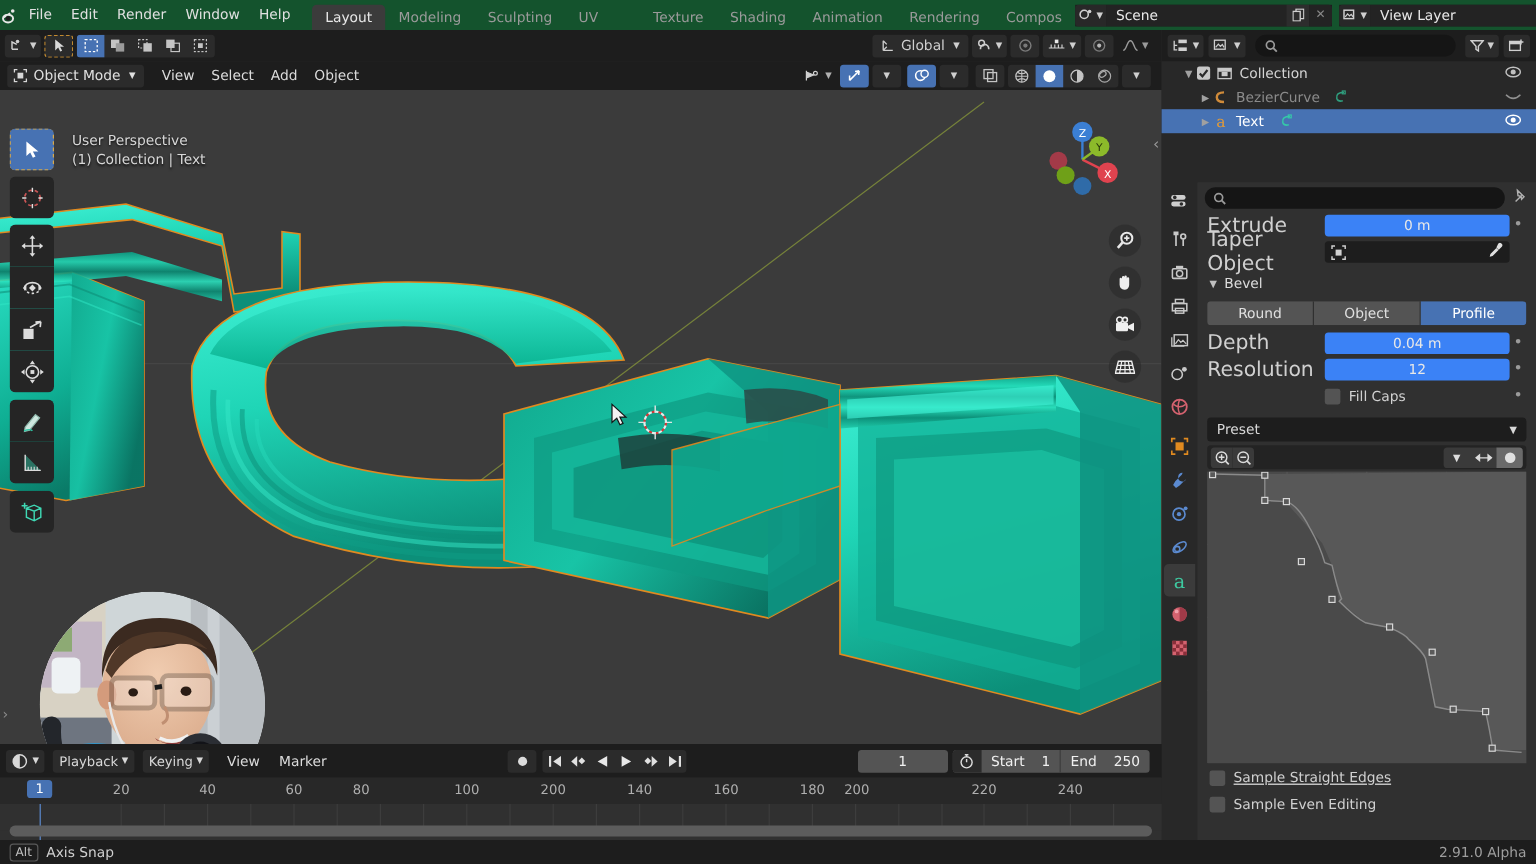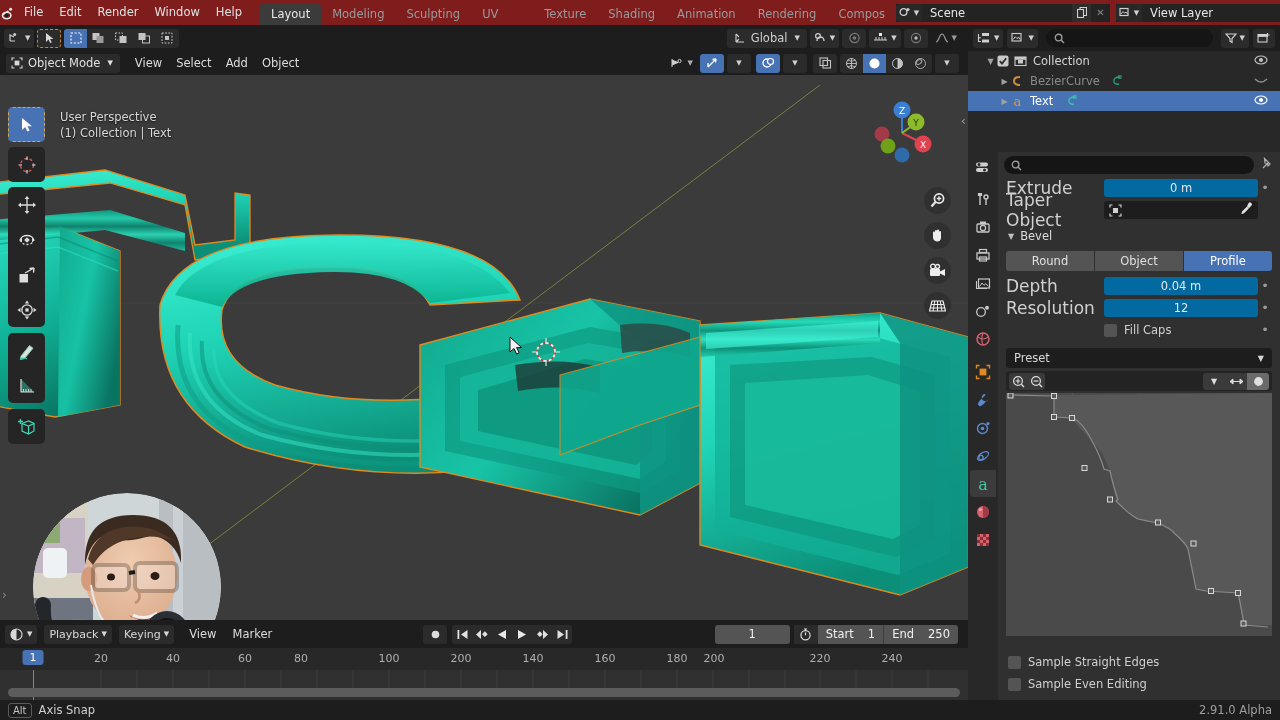--- a/index.html
+++ b/index.html
@@ -9,21 +9,21 @@
     font-family: "DejaVu Sans", sans-serif;
     font-size: 11px;
     color: #e5e5e5;
     overflow: hidden;
   }
   #app { position: relative; width: 1280px; height: 720px; }
 
   
   #topbar {
     position: absolute; left:0; top:0; width:1280px; height:25px;
-    background:#7f1d1d; display:flex; align-items:center;
+    background:#14532d; display:flex; align-items:center;
   }
   .blender-logo { width:26px; height:25px; display:flex; align-items:center; justify-content:center; }
   .menu-item {
     padding: 0 8px; height:19px; line-height:19px; color:#e0e0e0;
     font-size:11.5px; border-radius:3px; cursor:default;
   }
   .wstabs { display:flex; align-items:flex-end; height:25px; margin-left:10px; }
   .wstab {
     padding: 0 11px; height:21px; line-height:21px; font-size:11.5px;
     color:#9a9a9a; border-radius:4px 4px 0 0; cursor:default;
@@ -156,21 +156,21 @@
   .pr-top {
     height:26px; background:#303030; display:flex; align-items:center; padding:0 6px; gap:6px;
   }
   .pr-search {
     flex:1; height:18px; background:#151515; border-radius:9px;
     display:flex; align-items:center; padding-left:7px; gap:4px; color:#8c8c8c;
   }
   .prop-row { display:flex; align-items:center; height:20px; margin:0 8px 2px 8px; }
   .prop-label { width:98px; text-align:left; padding-right:8px; font-size:17px; color:#d0d0d0; }
   .prop-field {
-    flex:1; height:18px; background:#0369a1; border-radius:3px;
+    flex:1; height:18px; background:#3b82f6; border-radius:3px;
     display:flex; align-items:center; justify-content:center;
     font-size:11.5px; color:#e8e8e8;
   }
   .prop-field.dark { background:#1d1d1d; justify-content:flex-start; padding:0 5px; gap:5px; }
   .dot-anim { width:14px; text-align:center; color:#9a9a9a; font-size:13px; line-height:10px; }
   .panel-hdr {
     display:flex; align-items:center; gap:6px; height:22px; padding-left:10px;
     font-size:11.5px; color:#dcdcdc; margin-top:5px;
   }
   .seg3 { display:flex; margin:4px 8px 5px 8px; border-radius:3px; overflow:hidden; }
@@ -194,21 +194,21 @@
     display:flex; align-items:center; padding:0 3px;
   }
   .ct-btn {
     width:18px; height:17px; background:#3a3a3a; display:flex; align-items:center;
     justify-content:center; color:#d8d8d8;
   }
   .ct-right { margin-left:auto; display:flex; align-items:center; }
   .ct-rb { width:22px; height:17px; background:#3a3a3a; display:flex; align-items:center; justify-content:center; color:#ddd;}
   .ct-rb.on { background:#6a6a6a; }
   .curve-box { margin:2px 8px 0 8px; height:243px; background:#4a4a4a; position:relative; overflow:hidden;}
-  .bottom-chk { margin-top:16px; }
+  .bottom-chk { margin-top:2px;text-decoration:underline; }
 
   
   #timeline { position:absolute; left:0; top:620px; width:968px; height:80px; background:#282828; }
   .tl-header { height:28px; background:#1d1d1d; display:flex; align-items:center; padding:0 5px; }
   .tl-dd {
     height:19px; background:#2b2b2b; border-radius:3px; display:flex; align-items:center;
     gap:3px; padding:0 5px; color:#d8d8d8; margin-right:7px;
   }
   .tl-menu { padding:0 8px; height:19px; line-height:19px; font-size:11.5px; color:#dcdcdc; }
   .tl-center { margin-left:auto; display:flex; align-items:center; gap:5px; }

